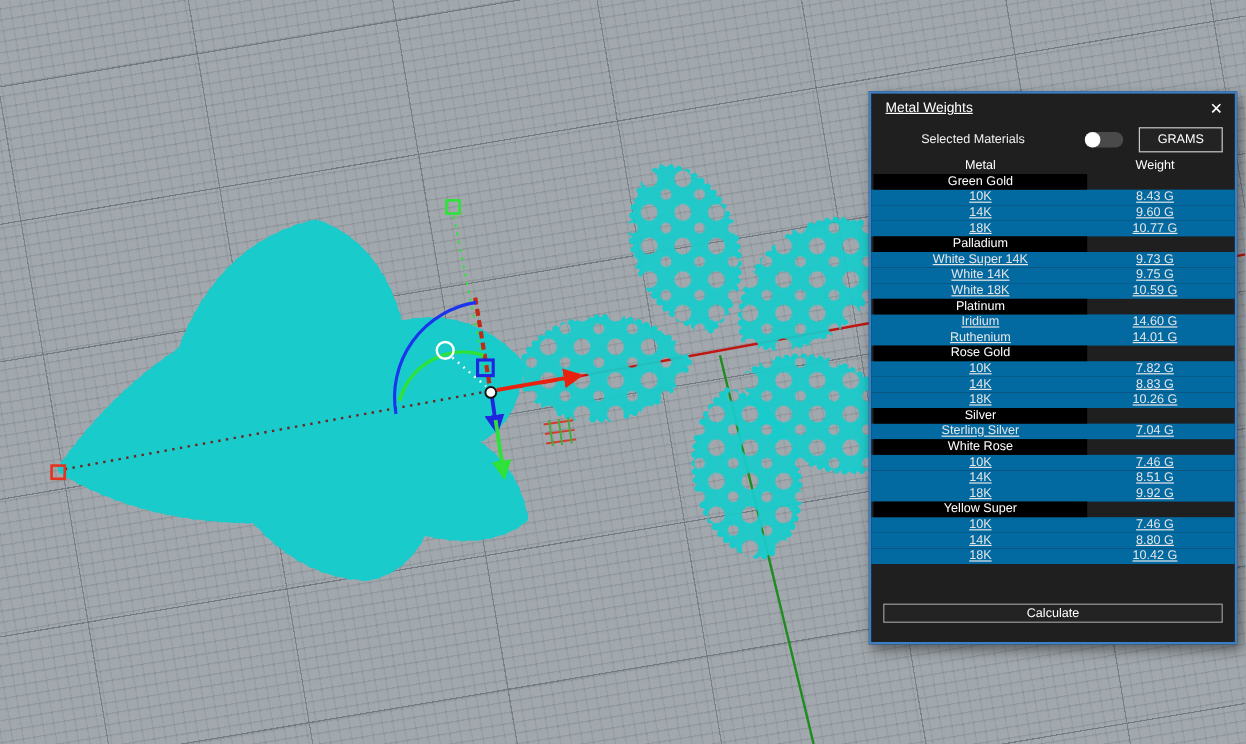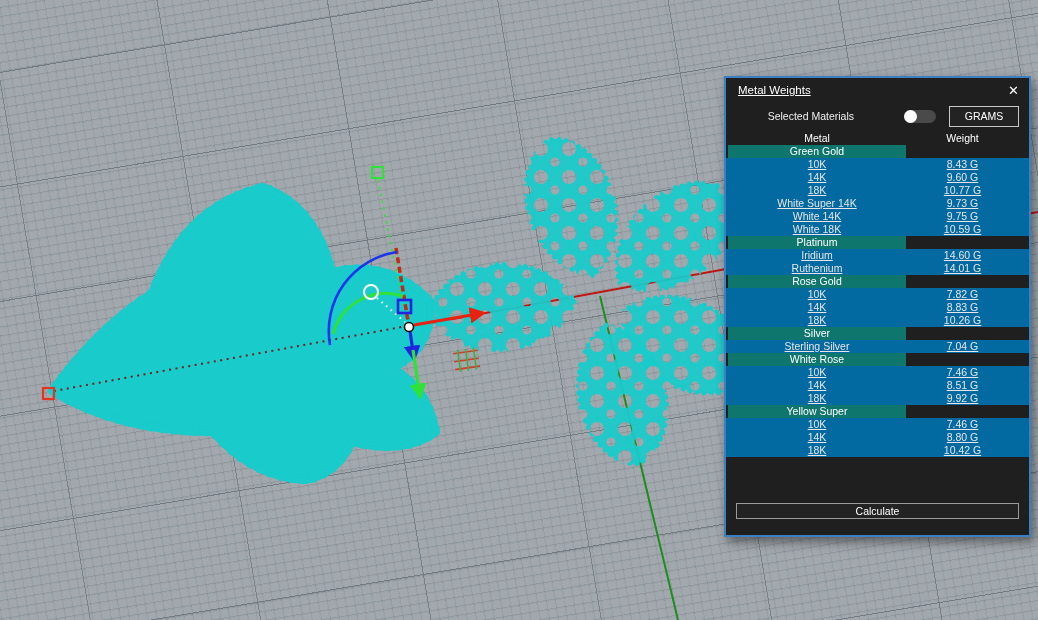--- a/index.html
+++ b/index.html
@@ -29,21 +29,21 @@
   .p-controls{margin-top:8px;display:flex;align-items:center;justify-content:flex-end;padding-right:10px;height:22px;}
   .p-toggle-label{color:#f0f0f0;margin-right:50px;margin-left:12px;}
   .toggle{width:32px;height:13px;border-radius:7px;background:#4a4a4a;position:relative;cursor:pointer;}
   .toggle .knob{position:absolute;left:0px;top:0px;width:13px;height:13px;border-radius:50%;background:#fff;}
   .unit-btn{margin-left:13px;width:70px;height:21px;border:1px solid #c8c8c8;background:#232323;color:#fff;
     display:flex;align-items:center;justify-content:center;cursor:pointer;}
   .t-row{display:flex;align-items:center;height:13px;line-height:13px;padding:0 10px 0 2px;}
   .colhead{margin-top:5px;color:#fff;}
   .cell-m{width:178px;text-align:center;white-space:nowrap;overflow:hidden;}
   .cell-w{flex:1;text-align:center;white-space:nowrap;}
-  .t-row.group .cell-m{background:#0f766e;margin-right:2px;color:#fff;}
+  .t-row.group .cell-m{background:#000000;margin-right:2px;color:#fff;}
   .t-row.group .cell-w{background:#0a0a0a;color:#fff;}
   .t-row.data{color:#e6e6e6;background:#0369a1;text-decoration:underline;}
   .calc-btn{position:absolute;left:10px;right:10px;bottom:16px;height:16px;border:1px solid #9a9a9a;
     background:#232323;color:#fff;text-align:center;line-height:14px;cursor:pointer;}
 </style>
 </head>
 <body>
 
 <div id="stage">
 
@@ -150,20 +150,24 @@
           <span class="cell-w">8.43 G</span>
         </div>
         <div class="t-row data">
           <span class="cell-m">14K</span>
           <span class="cell-w">9.60 G</span>
         </div>
         <div class="t-row data">
           <span class="cell-m">18K</span>
           <span class="cell-w">10.77 G</span>
         </div>
+        <div class="t-row group">
+          <span class="cell-m">Palladium</span>
+          <span class="cell-w"></span>
+        </div>
         <div class="t-row data">
           <span class="cell-m">White Super 14K</span>
           <span class="cell-w">9.73 G</span>
         </div>
         <div class="t-row data">
           <span class="cell-m">White 14K</span>
           <span class="cell-w">9.75 G</span>
         </div>
         <div class="t-row data">
           <span class="cell-m">White 18K</span>

